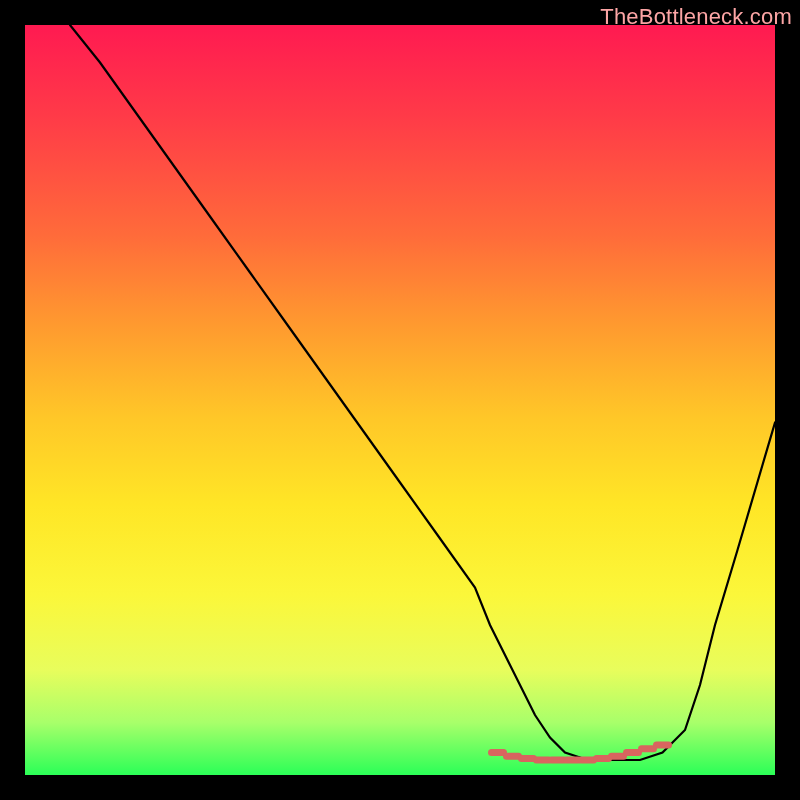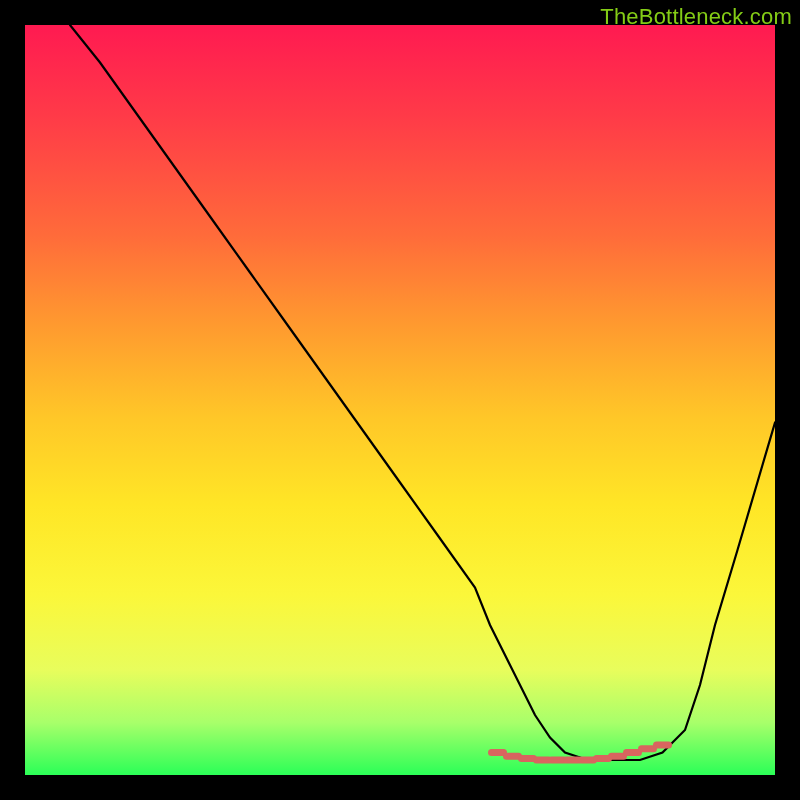--- a/index.html
+++ b/index.html
@@ -35,21 +35,21 @@
     position: absolute;
     left: 0;
     top: 0;
     width: 750px;
     height: 750px;
   }
   .watermark {
     position: absolute;
     top: 4px;
     right: 8px;
-    color: #84cc16;
+    color: #fca5a5;
     font-size: 22px;
     font-weight: 500;
     letter-spacing: 0.2px;
   }
 </style>
 </head>
 <body>
 
 <div class="frame">
   <svg class="overlay-svg" viewBox="0 0 750 750" preserveAspectRatio="none">

